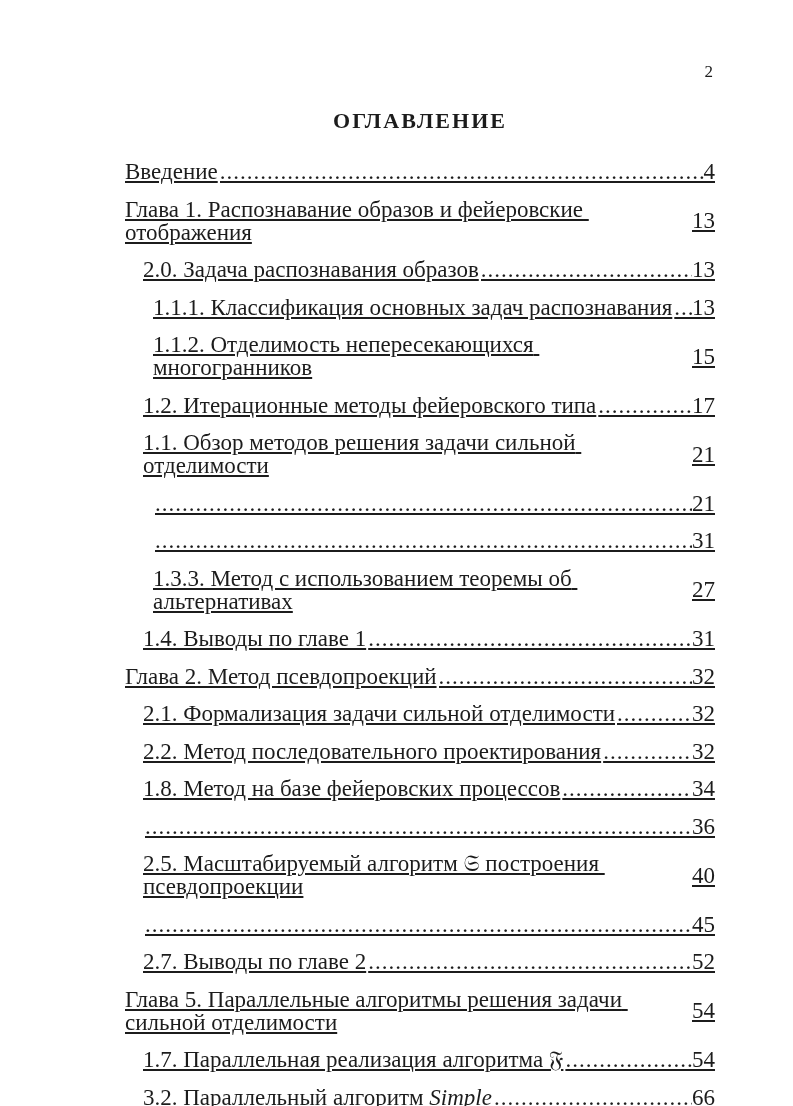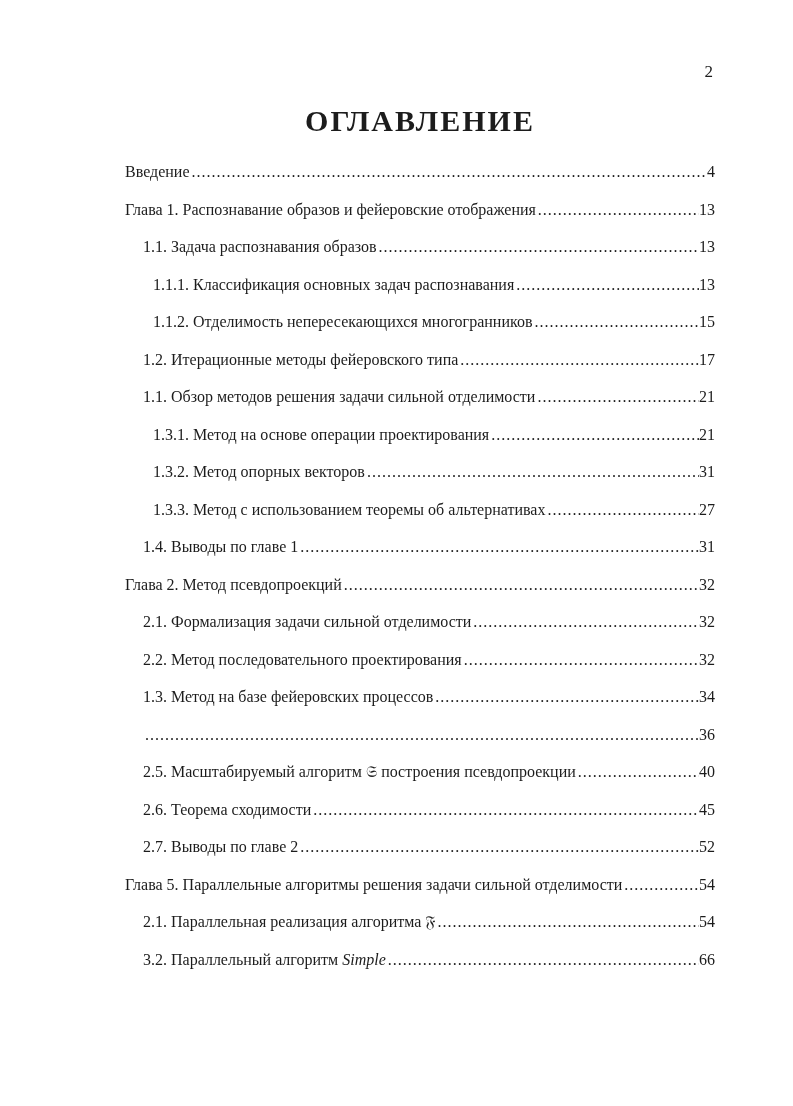--- a/index.html
+++ b/index.html
@@ -26,33 +26,34 @@
     margin-top: 60px;
     text-align: right;
     font-size: 17px;
     line-height: 24px;
     padding-right: 2px;
   }
   .doc-title {
     margin-top: 22px;
     text-align: center;
     font-weight: bold;
-    font-size: 30px;
+    font-size: 22px;
     letter-spacing: 2px;
     line-height: 30px;
   }
   .toc {
     margin-top: 24px;
   }
   .toc-row {
     display: flex;
     align-items: center;
-    font-size: 16px;
+    font-size: 23px;
     line-height: 23px;
     margin-bottom: 14.5px;
+    text-decoration: underline;
   }
   .toc-row.lvl-1 { padding-left: 18px; }
   .toc-row.lvl-2 { padding-left: 28px; }
   .toc-text {
     white-space: pre-wrap;
     flex: 0 1 auto;
   }
   .toc-text i { font-style: italic; }
   .dots {
     flex: 1 1 0;
@@ -77,21 +78,21 @@
     <span class="toc-text">Введение</span>
     <span class="dots">........................................................................................................................................................................................................</span>
     <span class="toc-page">4</span>
   </div>
         <div class="toc-row lvl-0">
     <span class="toc-text">Глава 1. Распознавание образов и фейеровские отображения</span>
     <span class="dots">........................................................................................................................................................................................................</span>
     <span class="toc-page">13</span>
   </div>
         <div class="toc-row lvl-1">
-    <span class="toc-text">1.1. Задача распознавания образов</span>
+    <span class="toc-text">2.0. Задача распознавания образов</span>
     <span class="dots">........................................................................................................................................................................................................</span>
     <span class="toc-page">13</span>
   </div>
         <div class="toc-row lvl-2">
     <span class="toc-text">1.1.1. Классификация основных задач распознавания</span>
     <span class="dots">........................................................................................................................................................................................................</span>
     <span class="toc-page">13</span>
   </div>
         <div class="toc-row lvl-2">
     <span class="toc-text">1.1.2. Отделимость непересекающихся многогранников</span>
@@ -102,26 +103,24 @@
     <span class="toc-text">1.2. Итерационные методы фейеровского типа</span>
     <span class="dots">........................................................................................................................................................................................................</span>
     <span class="toc-page">17</span>
   </div>
         <div class="toc-row lvl-1">
     <span class="toc-text">1.1. Обзор методов решения задачи сильной отделимости</span>
     <span class="dots">........................................................................................................................................................................................................</span>
     <span class="toc-page">21</span>
   </div>
         <div class="toc-row lvl-2">
-    <span class="toc-text">1.3.1. Метод на основе операции проектирования</span>
     <span class="dots">........................................................................................................................................................................................................</span>
     <span class="toc-page">21</span>
   </div>
         <div class="toc-row lvl-2">
-    <span class="toc-text">1.3.2. Метод опорных векторов</span>
     <span class="dots">........................................................................................................................................................................................................</span>
     <span class="toc-page">31</span>
   </div>
         <div class="toc-row lvl-2">
     <span class="toc-text">1.3.3. Метод с использованием теоремы об альтернативах</span>
     <span class="dots">........................................................................................................................................................................................................</span>
     <span class="toc-page">27</span>
   </div>
         <div class="toc-row lvl-1">
     <span class="toc-text">1.4. Выводы по главе 1</span>
@@ -137,50 +136,49 @@
     <span class="toc-text">2.1. Формализация задачи сильной отделимости</span>
     <span class="dots">........................................................................................................................................................................................................</span>
     <span class="toc-page">32</span>
   </div>
         <div class="toc-row lvl-1">
     <span class="toc-text">2.2. Метод последовательного проектирования</span>
     <span class="dots">........................................................................................................................................................................................................</span>
     <span class="toc-page">32</span>
   </div>
         <div class="toc-row lvl-1">
-    <span class="toc-text">1.3. Метод на базе фейеровских процессов</span>
+    <span class="toc-text">1.8. Метод на базе фейеровских процессов</span>
     <span class="dots">........................................................................................................................................................................................................</span>
     <span class="toc-page">34</span>
   </div>
         <div class="toc-row lvl-1">
     <span class="dots">........................................................................................................................................................................................................</span>
     <span class="toc-page">36</span>
   </div>
         <div class="toc-row lvl-1">
     <span class="toc-text">2.5. Масштабируемый алгоритм 𝔖 построения псевдопроекции</span>
     <span class="dots">........................................................................................................................................................................................................</span>
     <span class="toc-page">40</span>
   </div>
         <div class="toc-row lvl-1">
-    <span class="toc-text">2.6. Теорема сходимости</span>
     <span class="dots">........................................................................................................................................................................................................</span>
     <span class="toc-page">45</span>
   </div>
         <div class="toc-row lvl-1">
     <span class="toc-text">2.7. Выводы по главе 2</span>
     <span class="dots">........................................................................................................................................................................................................</span>
     <span class="toc-page">52</span>
   </div>
         <div class="toc-row lvl-0">
     <span class="toc-text">Глава 5. Параллельные алгоритмы решения задачи сильной отделимости</span>
     <span class="dots">........................................................................................................................................................................................................</span>
     <span class="toc-page">54</span>
   </div>
         <div class="toc-row lvl-1">
-    <span class="toc-text">2.1. Параллельная реализация алгоритма 𝔉</span>
+    <span class="toc-text">1.7. Параллельная реализация алгоритма 𝔉</span>
     <span class="dots">........................................................................................................................................................................................................</span>
     <span class="toc-page">54</span>
   </div>
         <div class="toc-row lvl-1">
     <span class="toc-text">3.2. Параллельный алгоритм <i>Simple</i></span>
     <span class="dots">........................................................................................................................................................................................................</span>
     <span class="toc-page">66</span>
   </div>
       </div>
   </div>

